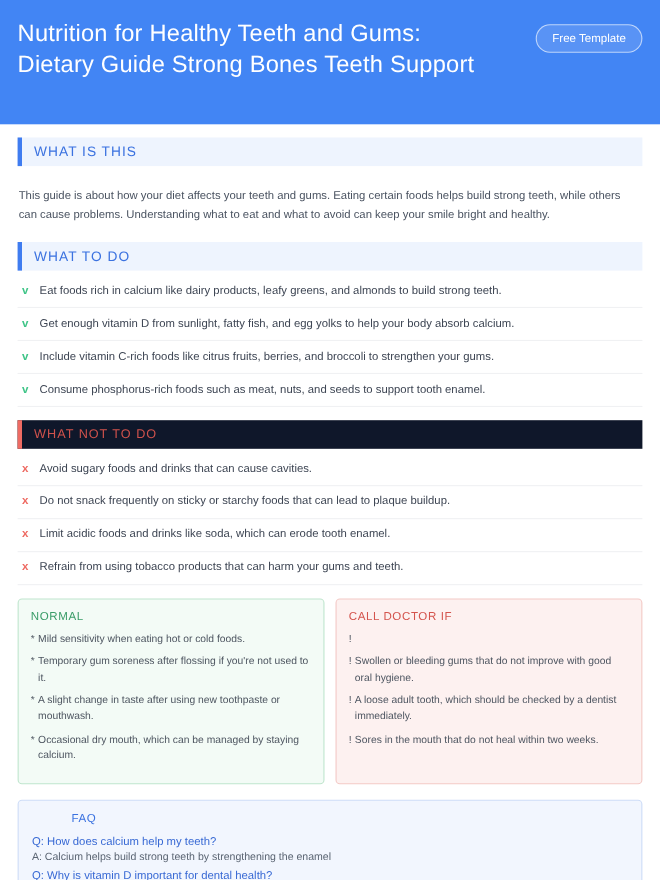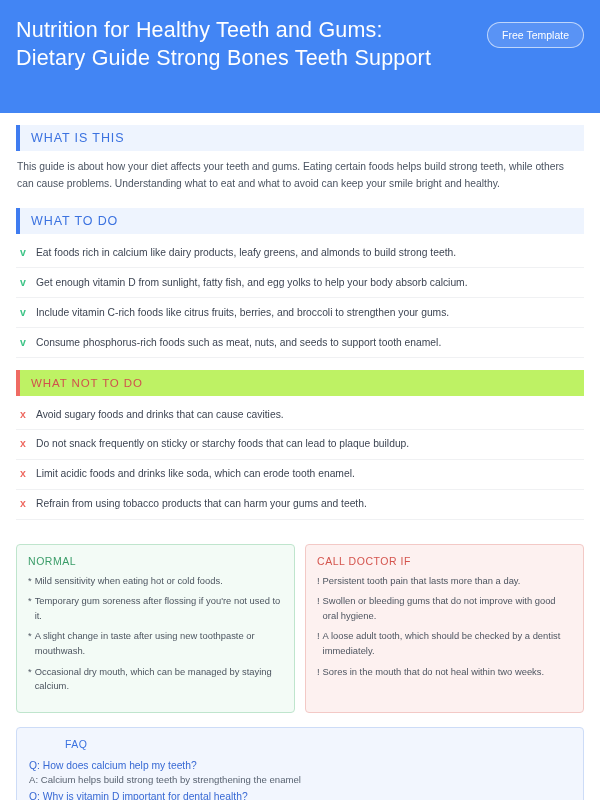--- a/index.html
+++ b/index.html
@@ -49,49 +49,49 @@
     display: flex;
     align-items: center;
     font-size: 12.5px;
     letter-spacing: .9px;
   }
   .sec-head .bar { width: 4px; height: 26px; flex: none; }
   .sec-head .txt { padding-left: 11px; }
   .sec-head.blue { background: #eef4fe; }
   .sec-head.blue .bar { background: #3f7cf0; }
   .sec-head.blue .txt { color: #3b72e0; }
-  .sec-head.red { background: #bef264; }
+  .sec-head.red { background: #0f172a; }
   .sec-head.red .bar { background: #ef6b63; }
   .sec-head.red .txt { color: #d0524c; font-size: 11.5px; }
 
   .intro {
     font-size: 10.3px;
     line-height: 1.62;
     color: #4a5361;
-    padding: 8px 1px 4px 1px;
+    padding: 20px 1px 4px 1px;
   }
 
   .list { margin-top: 4px; }
   .list li {
     list-style: none;
     display: flex;
     align-items: baseline;
     gap: 9px;
     font-size: 10.3px;
     color: #3d4553;
     padding: 6.5px 2px 6.5px 3px;
     border-bottom: 1px solid #f0f1f3;
     line-height: 1.45;
   }
   .mark { flex: none; font-size: 10.5px; font-weight: 700; width: 8px; text-align: center; }
   .mark.ok { color: #3ec487; }
   .mark.no { color: #ee6a62; }
 
   
-  .cols { display: flex; gap: 10px; margin-top: 24px; }
+  .cols { display: flex; gap: 10px; margin-top: 12px; }
   .box { flex: 1 1 0; border-radius: 4px; padding: 10px 11px 12px 11px; min-height: 128px; }
   .box.green { background: #f3fbf6; border: 1px solid #bfe5cd; }
   .box.pink  { background: #fdf1f0; border: 1px solid #f3c9c6; }
   .box h4 { font-size: 10.5px; font-weight: 400; letter-spacing: .55px; margin-bottom: 7px; }
   .box.green h4 { color: #3a9c68; }
   .box.pink h4  { color: #d4544d; }
   .box li {
     list-style: none;
     font-size: 9.4px;
     line-height: 1.55;
@@ -200,21 +200,20 @@
             <span>Occasional dry mouth, which can be managed by staying calcium.</span>
           </li>
         </ul>
       </div>
 
       <div class="box pink">
         <h4>CALL DOCTOR IF</h4>
         <ul>
           <li>
             <span class="b">!</span>
-            <span>Persistent tooth pain that lasts more than a day.</span>
           </li>
           <li>
             <span class="b">!</span>
             <span>Swollen or bleeding gums that do not improve with good oral hygiene.</span>
           </li>
           <li>
             <span class="b">!</span>
             <span>A loose adult tooth, which should be checked by a dentist immediately.</span>
           </li>
           <li>

